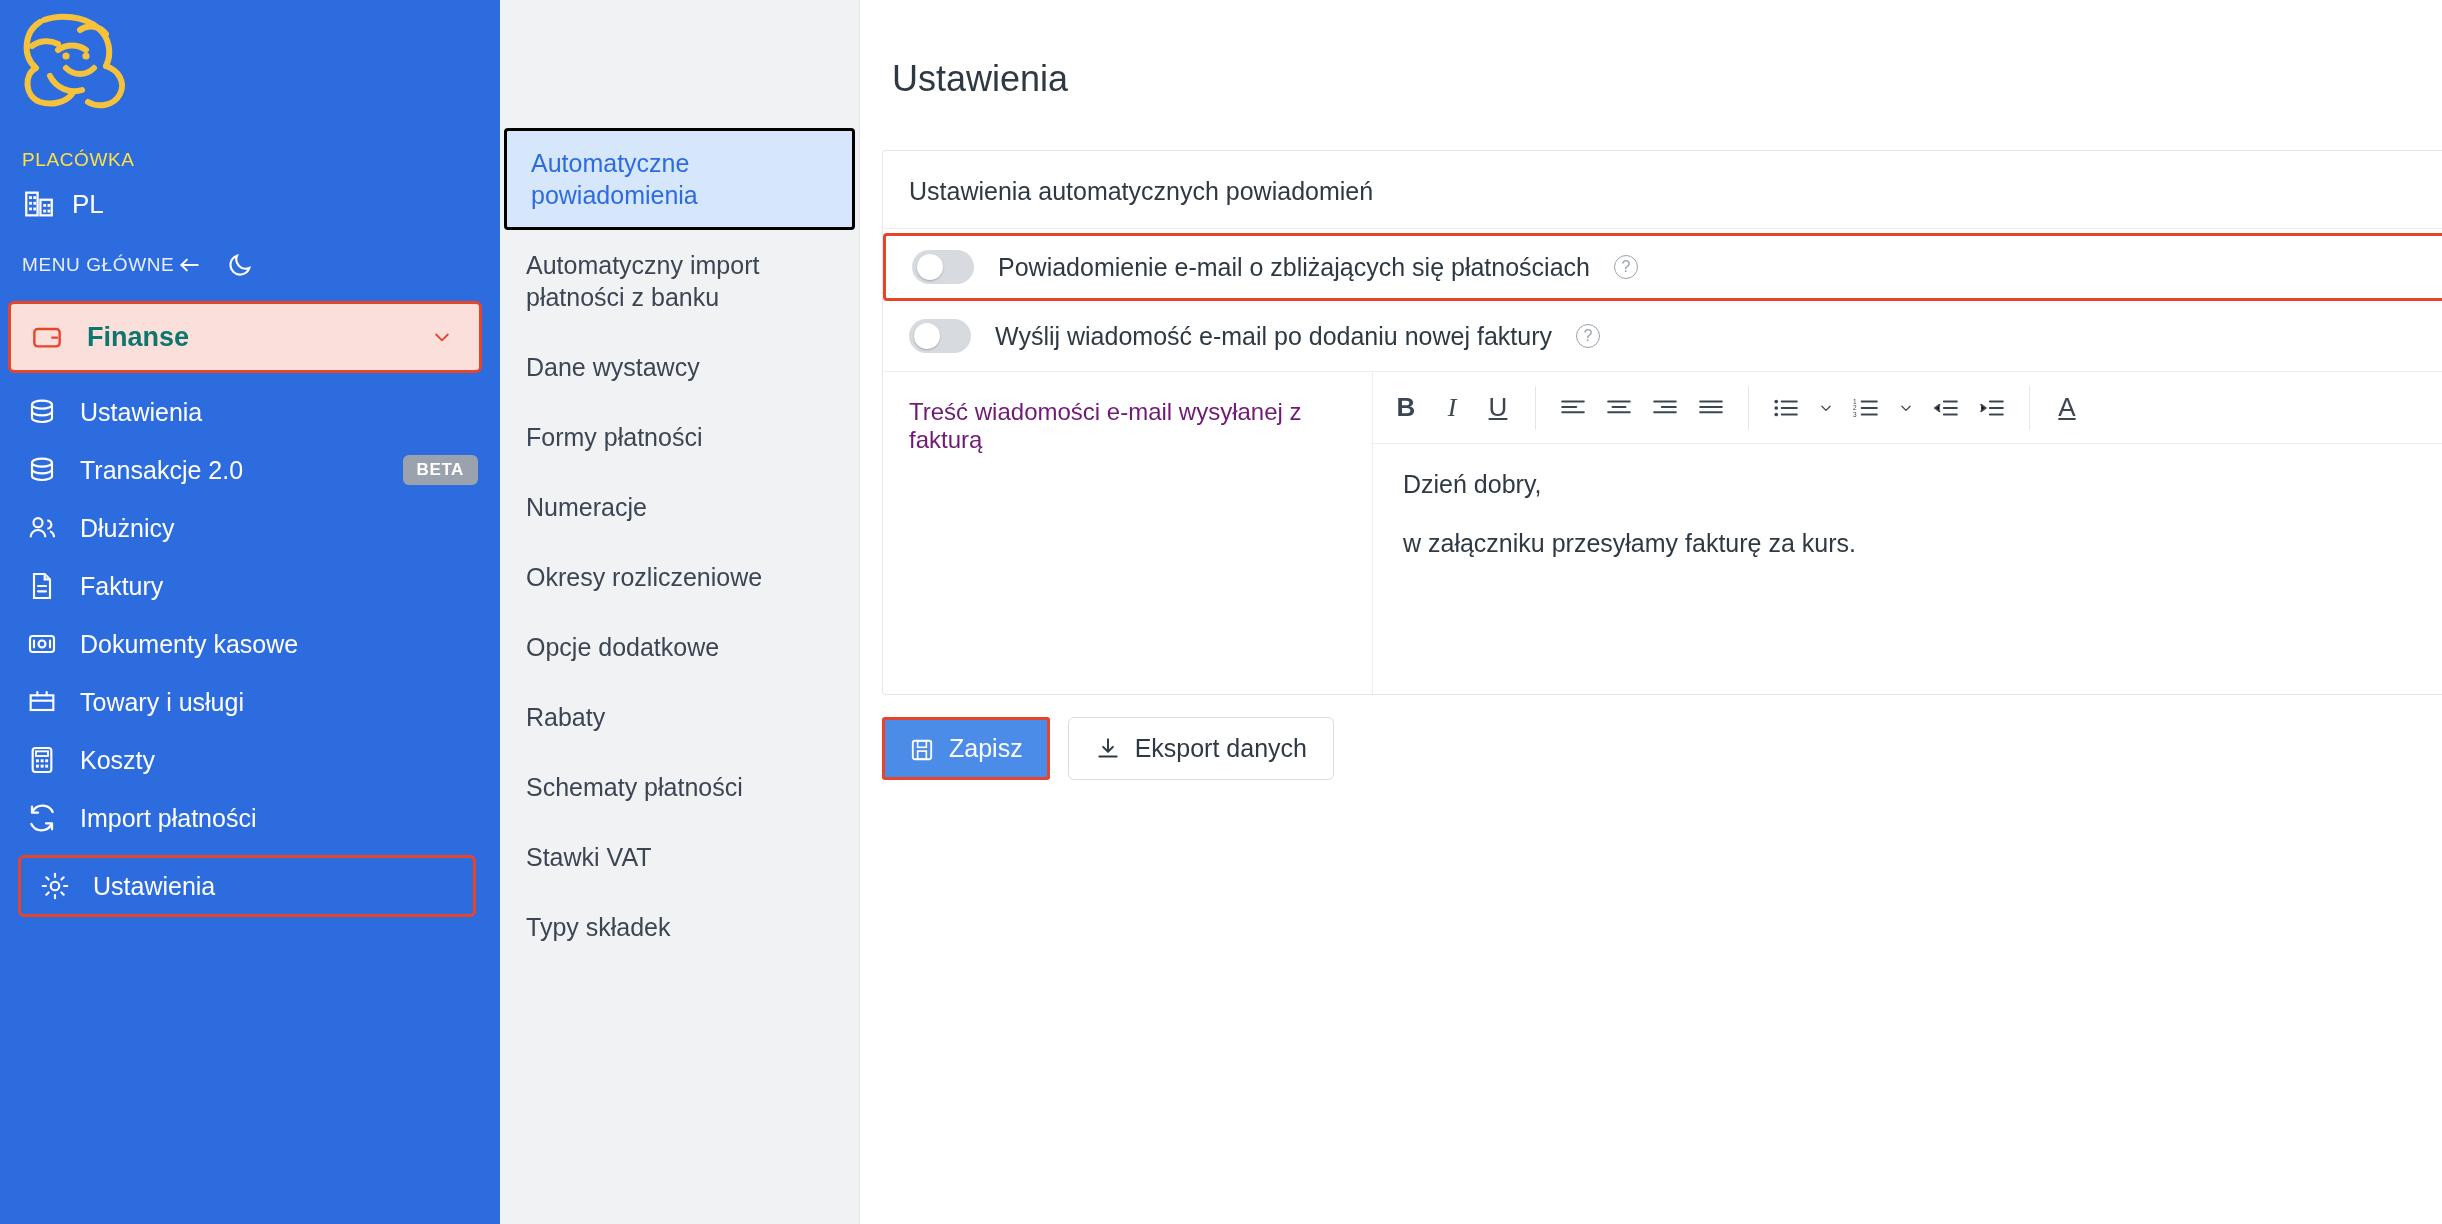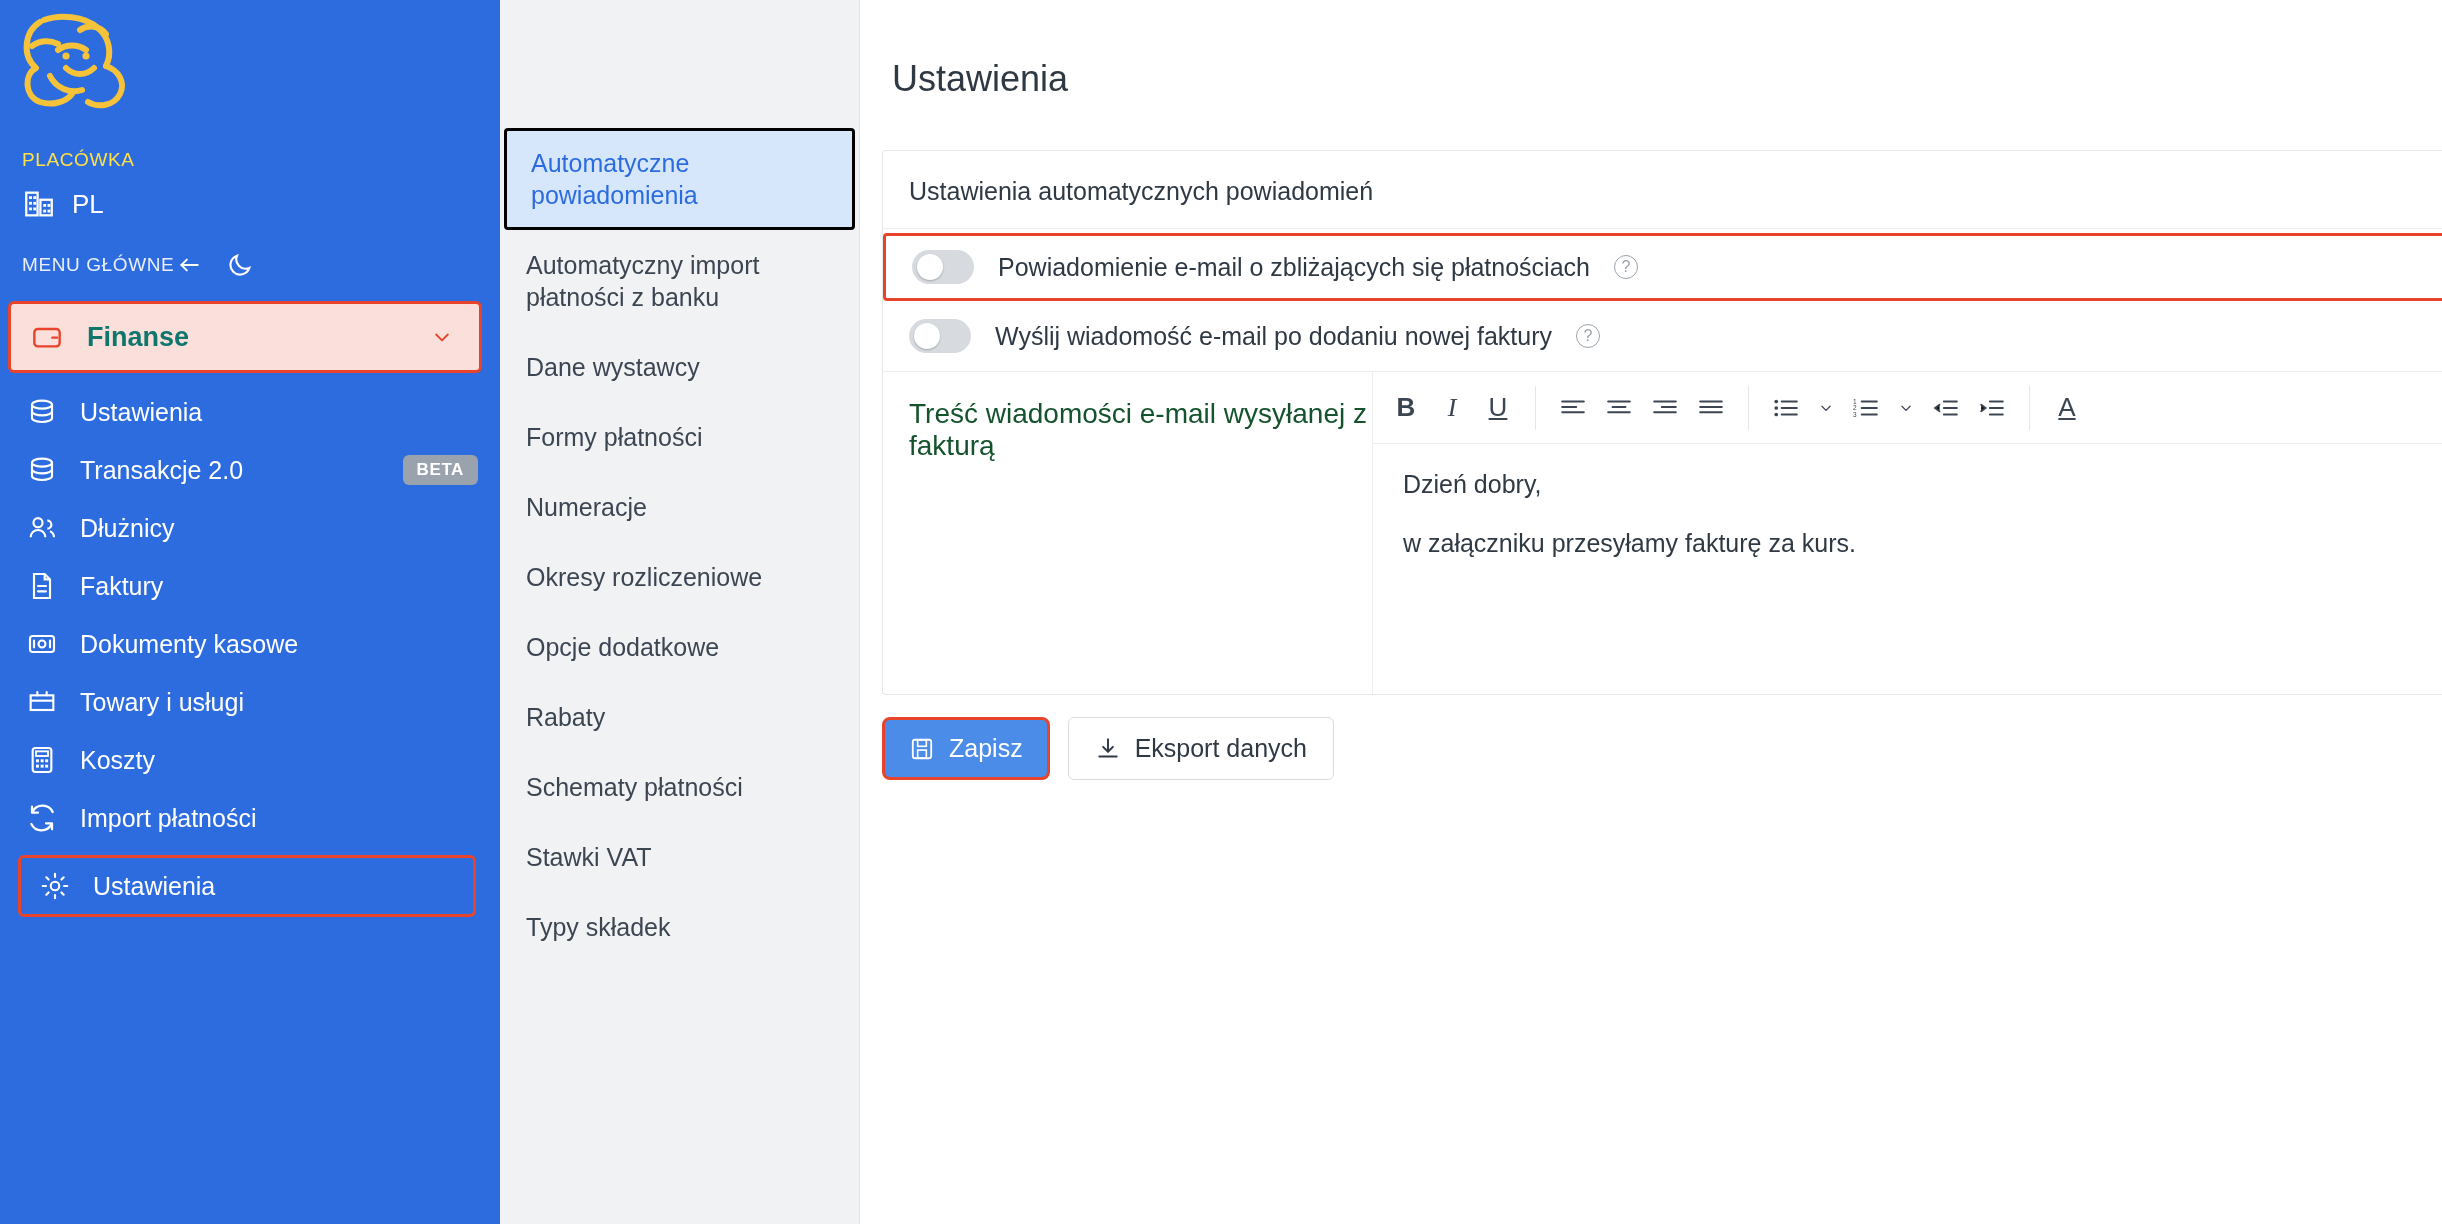--- a/index.html
+++ b/index.html
@@ -161,21 +161,21 @@
   .help-icon {
     width: 24px; height: 24px; border-radius: 50%;
     border: 1.6px solid #9aa3ad; color: #9aa3ad;
     font-size: 16px; line-height: 21px; text-align: center;
     flex: none;
   }
 
   .editor-block { display: flex; border-top: 1px solid #eceef1; }
   .editor-label {
     width: 490px; min-width: 490px;
-    font-size: 28px; color: #14532d;
+    font-size: 24px; color: #701a75;
     padding: 26px 0 0 26px;
     border-right: 1px solid #eceef1;
   }
   .editor { flex: 1; }
   .toolbar {
     display: flex; align-items: center;
     gap: 0; padding: 14px 10px;
     border-bottom: 1px solid #eceef1;
     height: 72px;
   }
@@ -192,26 +192,26 @@
   .editor-body {
     padding: 26px 30px;
     min-height: 250px;
     font-size: 25px;
     color: #2f3944;
   }
   .editor-body p { margin: 0 0 30px 0; }
 
   .actions { display: flex; gap: 0; align-items: center; padding: 22px 0 0 22px; }
   .btn-save {
-    display: flex; align-items: center; gap: 14px;
+    display: flex; align-items: flex-end; gap: 14px;
     background: #4b8ce8; color: #ffffff;
     font-size: 25px;
     padding: 14px 24px;
     border: 3px solid #e8442c;
-    border-radius: 8px;
+    border-radius: 3px;
   }
   .btn-export {
     display: flex; align-items: center; gap: 14px;
     background: #ffffff; color: #2f3944;
     font-size: 25px;
     padding: 16px 26px;
     border: 1px solid #d9dce1;
     border-radius: 6px;
     margin-left: 18px;
   }

